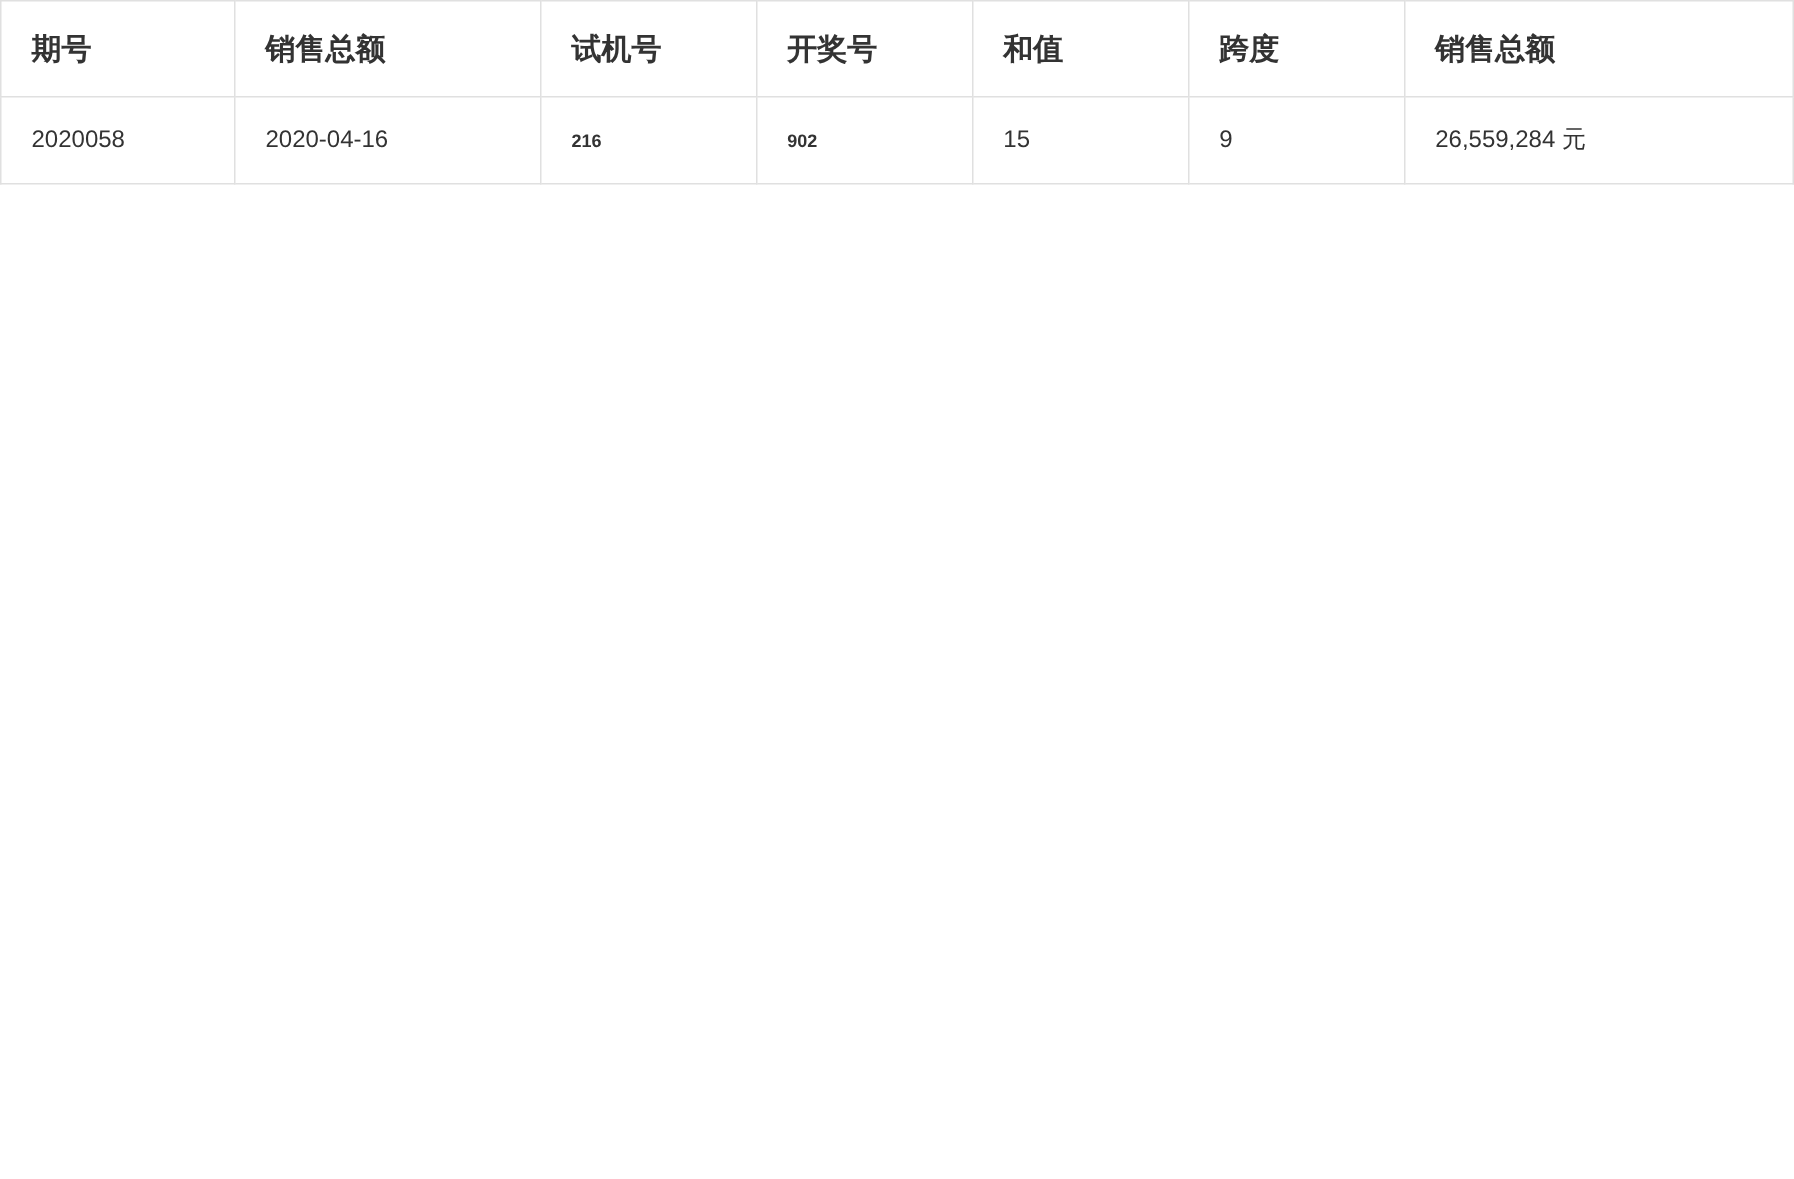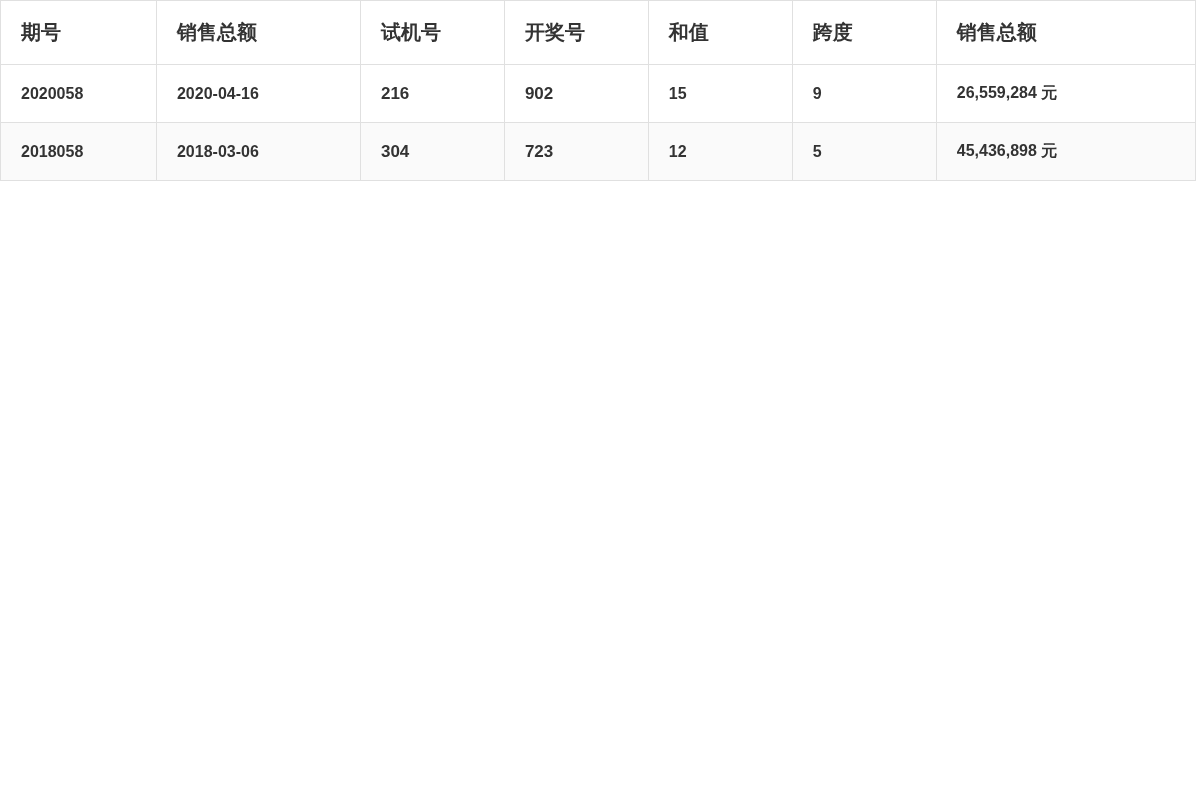--- a/index.html
+++ b/index.html
@@ -41,25 +41,25 @@
     tbody tr {
       background: #ffffff;
     }
 
     tbody tr:nth-child(even) {
       background: #fafafa;
     }
 
     td.bold-cell {
       font-weight: bold;
-      font-size: 17px;
+      font-size: 12px;
     }
 
     td.normal-cell {
-      font-weight: bold;
+      font-weight: normal;
     }
 
     col.col-period { width: 130px; }
     col.col-date   { width: 170px; }
     col.col-trial  { width: 120px; }
     col.col-draw   { width: 120px; }
     col.col-sum    { width: 120px; }
     col.col-span   { width: 120px; }
     col.col-sales  { width: 216px; }
   </style>
@@ -90,23 +90,14 @@
   <tbody id="table-body">
   <tr>
         <td class="normal-cell">2020058</td>
         <td class="normal-cell">2020-04-16</td>
         <td class="bold-cell">216</td>
         <td class="bold-cell">902</td>
         <td class="normal-cell">15</td>
         <td class="normal-cell">9</td>
         <td class="normal-cell">26,559,284 元</td>
       </tr>
-      <tr>
-        <td class="normal-cell">2018058</td>
-        <td class="normal-cell">2018-03-06</td>
-        <td class="bold-cell">304</td>
-        <td class="bold-cell">723</td>
-        <td class="normal-cell">12</td>
-        <td class="normal-cell">5</td>
-        <td class="normal-cell">45,436,898 元</td>
-      </tr>
     </tbody>
 </table>
 
 </body></html>

